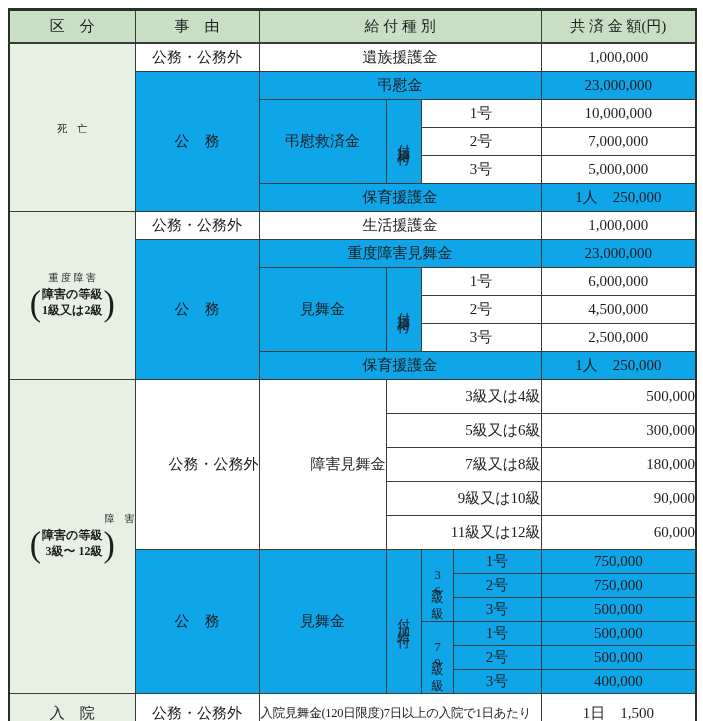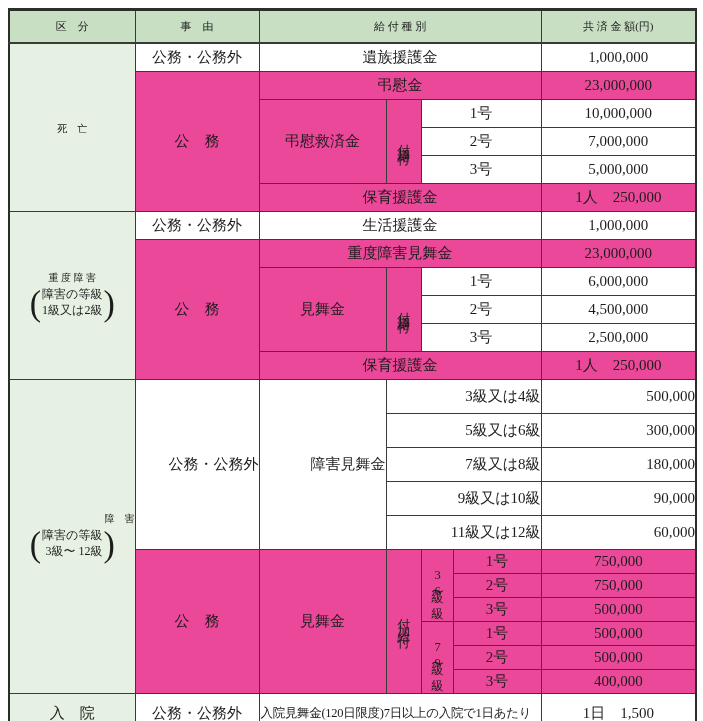--- a/index.html
+++ b/index.html
@@ -13,33 +13,33 @@
     width:687px; table-layout:fixed;
     border-collapse:collapse;
     border:2px solid #2a2f2a;
     border-top-width:3px; border-bottom-width:3px;
   }
   td {
     border:1px solid #383c38;
     text-align:center; vertical-align:middle;
     font-size:15px; padding:0; overflow:hidden;
   }
-  tr.hdr td { background:#c8dfc4; height:31px; border-bottom-width:2px; font-size:11px; }
-  td.g   { background:#ec4899; }   
+  tr.hdr td { background:#c8dfc4; height:31px; border-bottom-width:2px; font-size:15px; }
+  td.g   { background:#0ea5e9; }   
   td.cat { background:#e7f1e3; }   
   td.w   { background:#ffffff; }
   .vtext {
     display:inline-block;
     writing-mode:vertical-rl; text-orientation:upright;
     font-size:13px; line-height:1.05; letter-spacing:3px;
   }
   .vtext.small { font-size:12.5px; letter-spacing:0.5px; }
   .cat-note { display:flex; align-items:center; justify-content:center; margin-top:1px; }
   .paren { font-size:34px; font-weight:400; transform:scaleY(1.05); line-height:1; padding:0 1px; }
-  .note-lines { display:flex; flex-direction:column; font-size:12px; line-height:1.3; }
+  .note-lines { display:flex; flex-direction:column; font-size:12px; line-height:1.3;font-weight:bold; }
   .cat-label { font-size:10px; }
   td.longtext { text-align:left; font-size:12.5px; white-space:nowrap; padding-left:1px; letter-spacing:-0.3px; }
   .rows6 td { height:27px; }
   .rows5g td { height:33px;text-align:right; }
   .rows6s td { height:23px; }
 </style>
 </head>
 <body>
 
 <table class="benefits">

